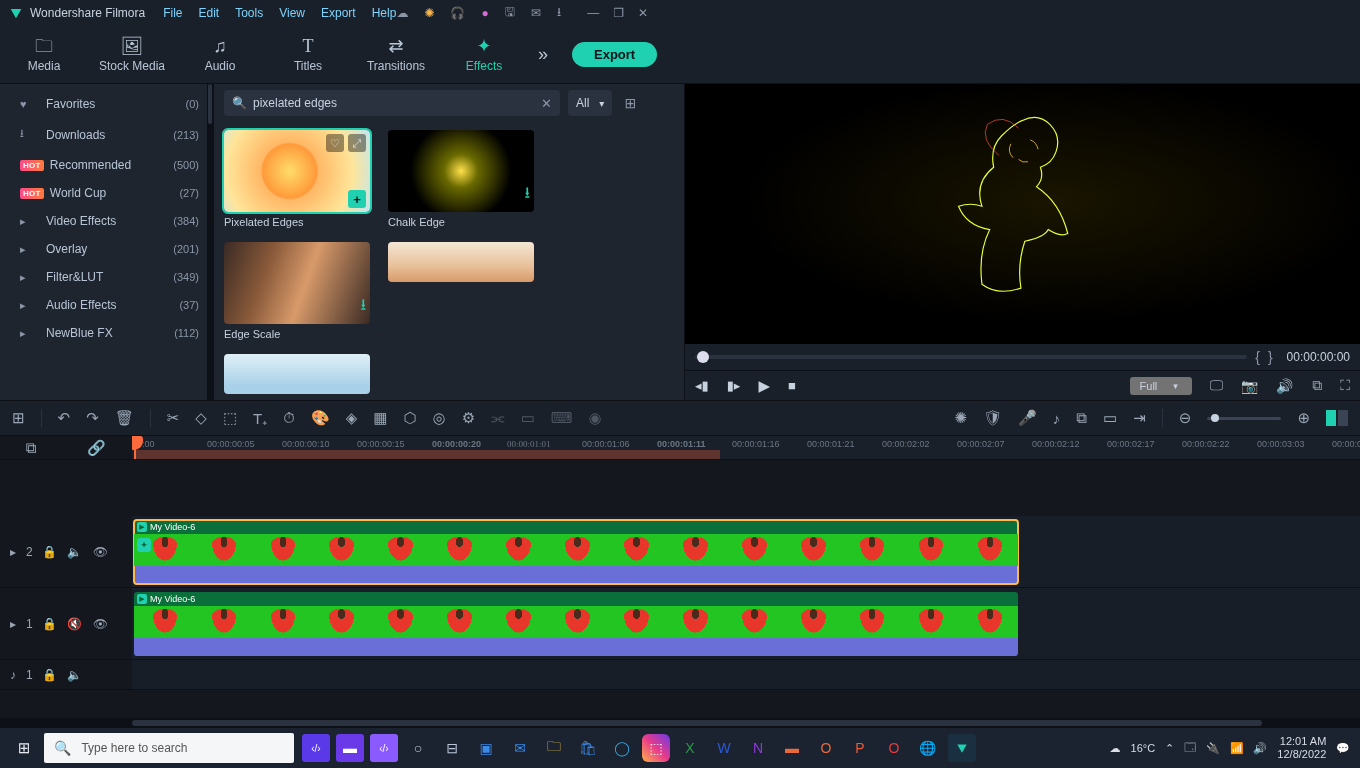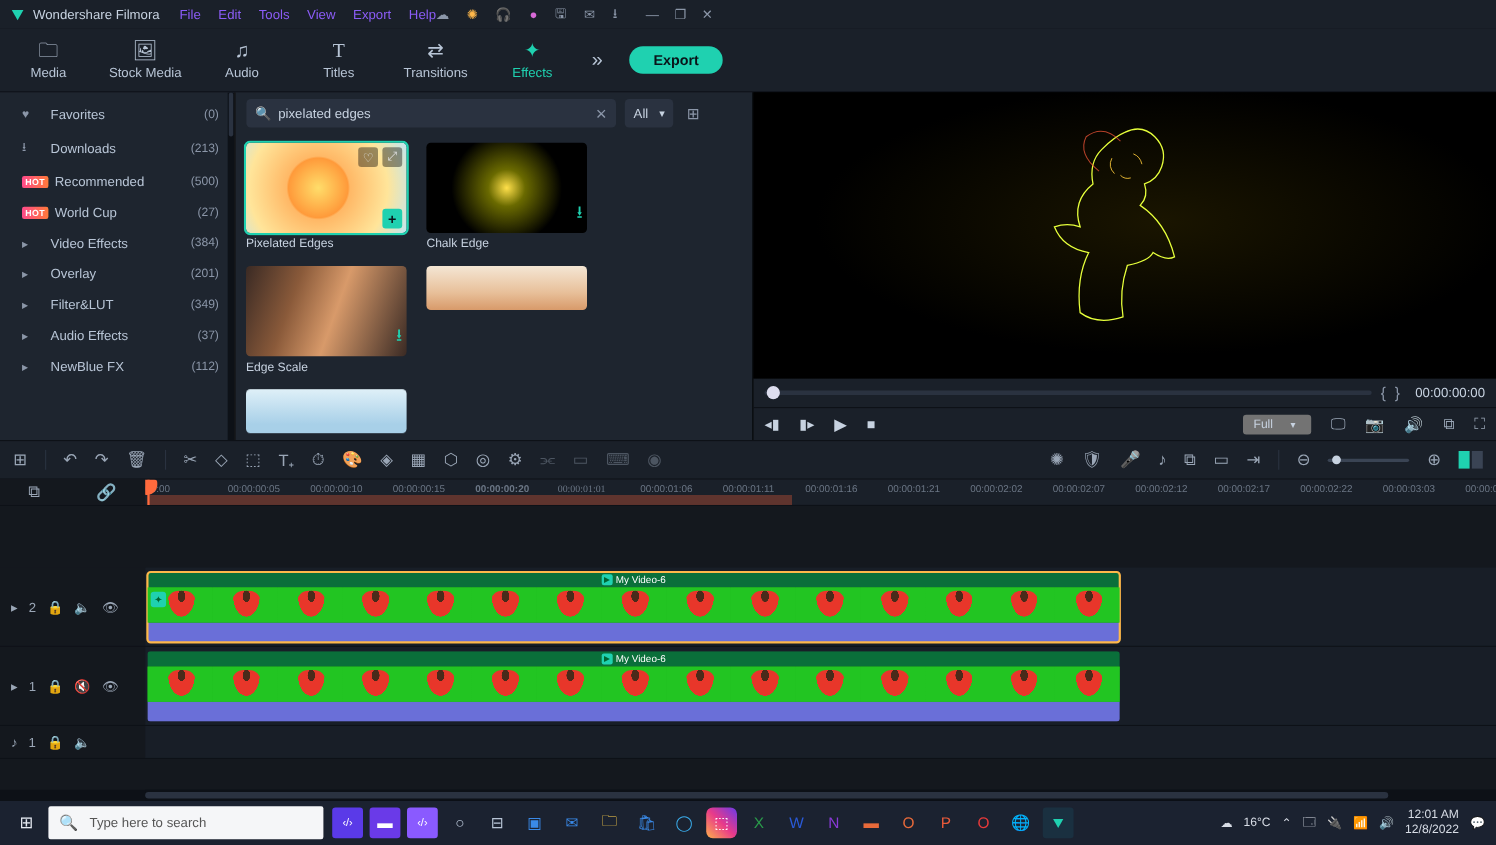--- a/index.html
+++ b/index.html
@@ -2,21 +2,21 @@
 <html><head>
 <meta charset="utf-8">
 <style>
 * { margin: 0; padding: 0; box-sizing: border-box; font-family: "Segoe UI", Arial, sans-serif; }
 body { background: #14181e; color: #b8c5d6; font-size: 12px; overflow: hidden; width: 1360px; height: 768px; }
 
 
 .titlebar { height: 26px; background: #1a2029; display: flex; align-items: center; padding: 0 8px; color: #aab; font-size: 12px; }
 .titlebar .logo { width: 16px; height: 16px; margin-right: 6px; display:inline-flex; align-items:center; justify-content:center; }
 .titlebar .brand { margin-right: 18px; color: #c7d2e0; }
-.titlebar .menus { display: flex; gap: 16px; color: #8b5cf6; }
+.titlebar .menus { display: flex; gap: 16px; color: #7dd3fc; }
 .titlebar .menus span { cursor: pointer; }
 .titlebar .center { flex: 1; text-align: center; color: #c7d2e0; }
 .titlebar .right-icons { display: flex; gap: 16px; align-items: center; color: #8b96a8; }
 .titlebar .right-icons .win { display: flex; gap: 14px; margin-left: 10px; }
 
 
 .tabbar { height: 58px; background: #1a2029; display: flex; align-items: center; padding: 0 8px 0 0; border-bottom: 1px solid #0d1117; }
 .tabbar .tab { width: 88px; text-align: center; color: #b8c5d6; font-size: 12px; cursor: pointer; display:flex; flex-direction:column; align-items:center; gap:4px; padding:6px 0;}
 .tabbar .tab.active { color: #1fd1b0; }
 .tabbar .tab .ticon { font-size: 18px; line-height: 18px; }
@@ -85,21 +85,21 @@
 .ruler .playhead-line { position:absolute; left:2px; top:0; bottom:-268px; width:2px; background:#ff6a3d; z-index:10;}
 .ruler .playhead-handle { position:absolute; left:-7px; top:0; width:18px; height:14px; background:#ff6a3d; border-radius:3px 3px 9px 9px; z-index:11;}
 .ruler .selection-shade { position:absolute; left:2px; top:14px; height:10px; width:586px; background:rgba(255,100,60,0.3);}
 .tracks { flex:1; overflow:hidden; position:relative;}
 .track-row { height: 72px; display:flex; border-bottom:1px solid #0d1117;}
 .track-header { width:132px; background:#14181e; display:flex; align-items:center; gap:10px; padding:0 10px; color:#9aa6b6;}
 .track-header .thbtn { font-size:12px; cursor:pointer;}
 .track-lane { flex:1; position:relative; background:#181e27;}
 .clip { position:absolute; left:2px; top:4px; height:64px; width:884px; border-radius:3px; overflow:hidden; display:flex; flex-direction:column;}
 .clip.selected { outline:2px solid #ffb84a; outline-offset:-1px;}
-.clip .clip-header { height:14px; background:#0a6f3a; color:#fff; font-size:9px; display:flex; align-items:center; gap:3px; padding:0 3px;justify-content:center;}
+.clip .clip-header { height:14px; background:#0a6f3a; color:#fff; font-size:9px; display:flex; align-items:center; gap:3px; padding:0 3px;}
 .clip .clip-header .cicon{width:10px;height:10px;background:#1fd1b0;border-radius:2px;display:inline-flex;align-items:center;justify-content:center;font-size:7px;color:#063;}
 .clip .frames { flex:1; display:flex; background:#1dbd1d;}
 .clip .frames .frame { flex:1; background:linear-gradient(to bottom, #22c522 0%, #22c522 100%); position:relative;}
 .clip .frames .frame::after{content:"";position:absolute;left:30%;top:8%;width:45%;height:80%;background:radial-gradient(ellipse at 50% 20%, #4a2a1a 18%, #e8362a 19% 65%, transparent 66%);border-radius:40% 40% 10% 10%;}
 .clip .audio-strip { height:18px; background:#6a6fd8; }
 .audio-track { height:30px; display:flex; border-bottom:1px solid #0d1117;}
 .audio-track .track-header{width:132px;}
 .audio-track .track-lane{flex:1;}
 .timeline-hscroll { height:10px; background:#0d1117; display:flex;}
 .timeline-hscroll .hpad{width:132px;}
@@ -366,21 +366,21 @@
       <div class="playhead-line"></div>
       <div class="playhead-handle"></div>
       <div class="selection-shade"></div>
     <div class="tick" style="left: 0px;">00:00</div>
         <div class="tick" style="left: 75px;">00:00:00:05</div>
         <div class="tick" style="left: 150px;">00:00:00:10</div>
         <div class="tick" style="left: 225px;">00:00:00:15</div>
         <div class="tick" style="left: 300px; font-weight: bold;">00:00:00:20</div>
         <div class="tick" style="left: 375px; font-family: Liberation Serif, serif;">00:00:01:01</div>
         <div class="tick" style="left: 450px;">00:00:01:06</div>
-        <div class="tick" style="left: 525px;">00:00:01:11</div>
+        <div class="tick" style="left: 525px; font-weight: bold;">00:00:01:11</div>
         <div class="tick" style="left: 600px;">00:00:01:16</div>
         <div class="tick" style="left: 675px;">00:00:01:21</div>
         <div class="tick" style="left: 750px;">00:00:02:02</div>
         <div class="tick" style="left: 825px;">00:00:02:07</div>
         <div class="tick" style="left: 900px;">00:00:02:12</div>
         <div class="tick" style="left: 975px;">00:00:02:17</div>
         <div class="tick" style="left: 1050px;">00:00:02:22</div>
         <div class="tick" style="left: 1125px;">00:00:03:03</div>
         <div class="tick" style="left: 1200px;">00:00:03:08</div>
       </div>

